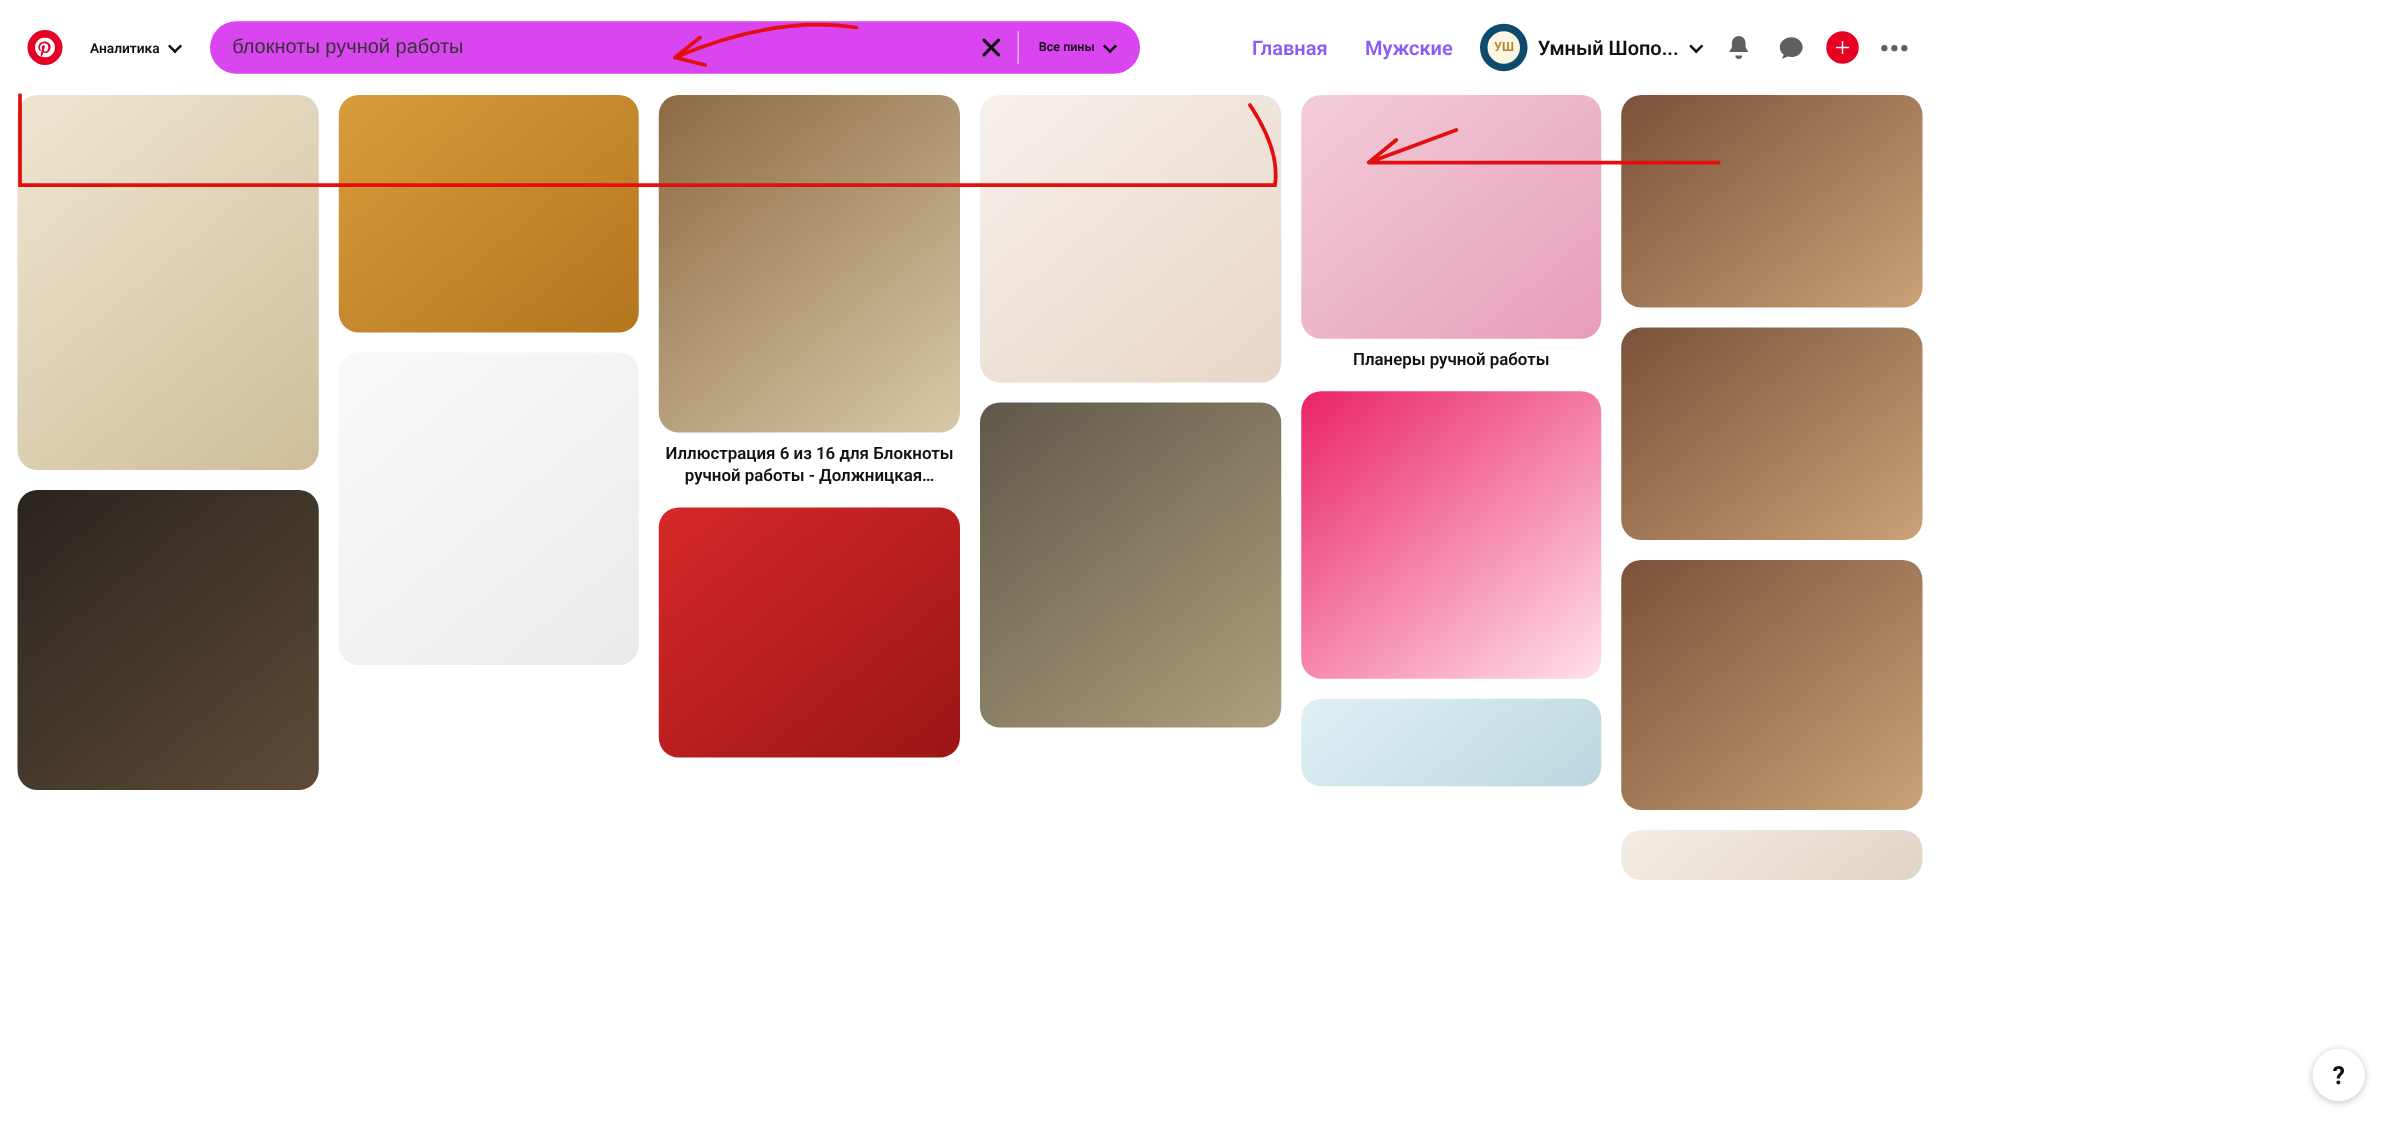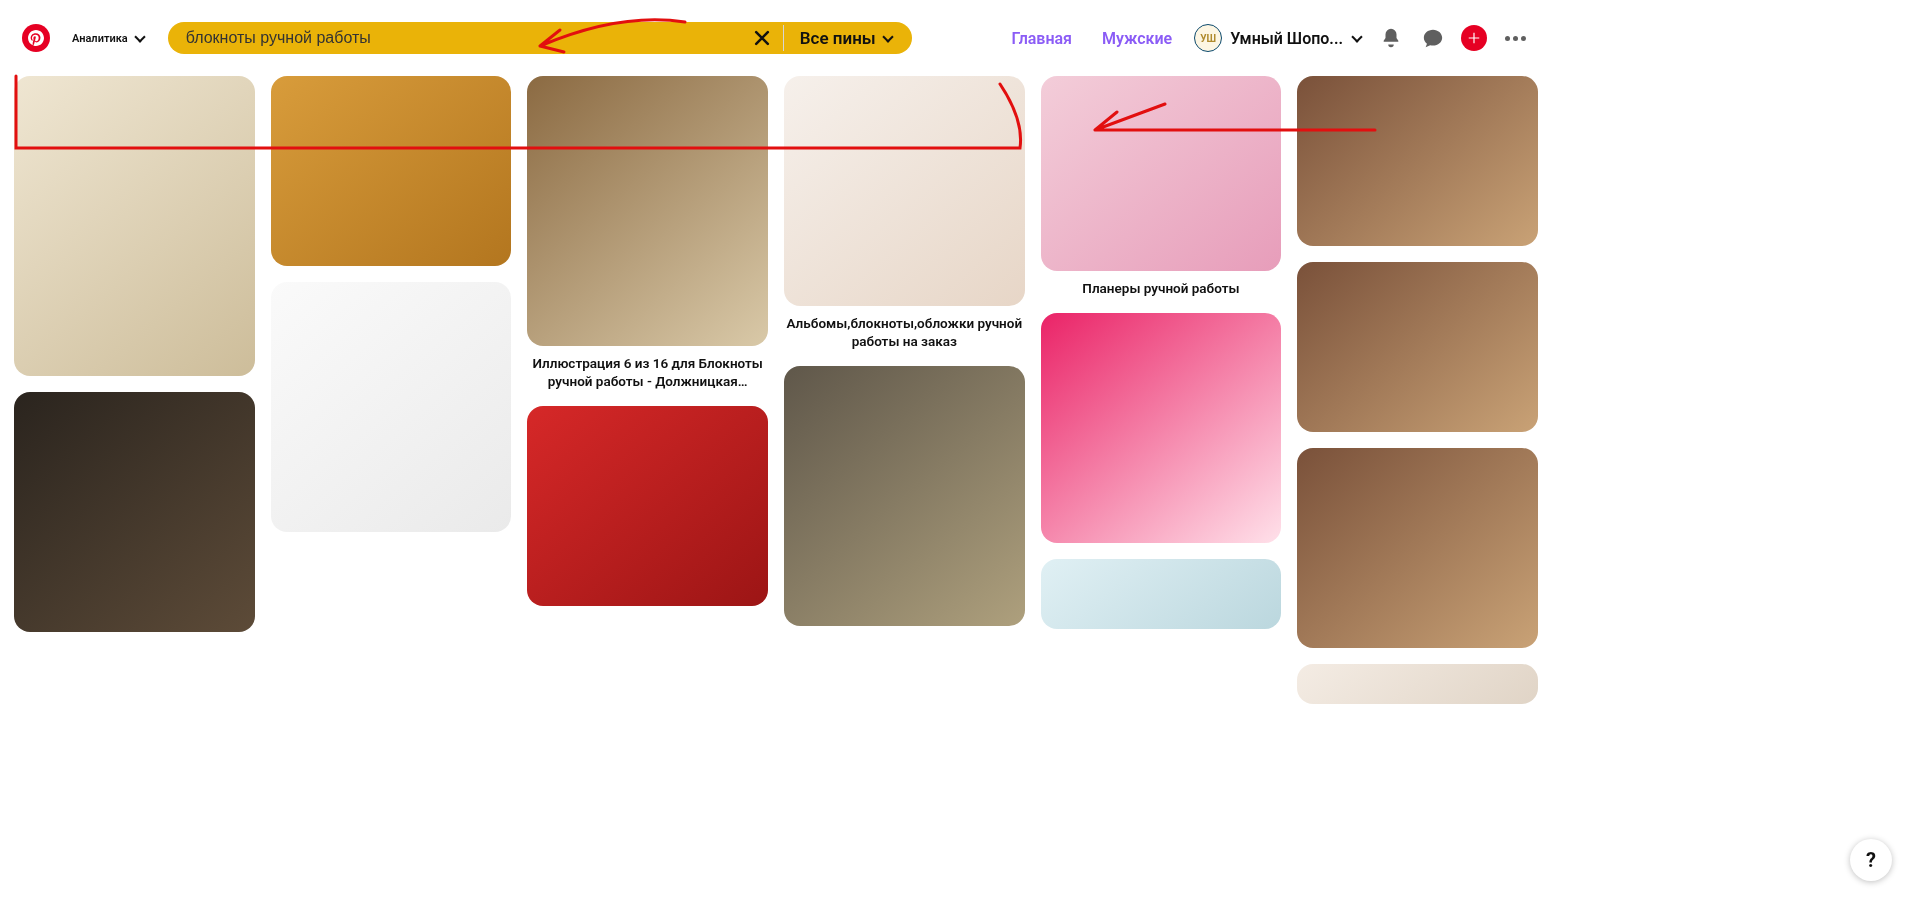--- a/index.html
+++ b/index.html
@@ -20,45 +20,45 @@
   .logo{
     width:28px;height:28px;border-radius:50%;
     background:#e60023;display:flex;align-items:center;justify-content:center;
     color:#fff;font-weight:700;font-size:18px;font-family:Georgia,serif;
     cursor:pointer;flex:none;
   }
   .analytics{display:flex;align-items:center;gap:6px;color:var(--dark-text);font-size:11px;font-weight:600;cursor:pointer;padding:0 8px;}
   .chev{width:12px;height:12px;display:inline-block;position:relative;}
   .chev::before{content:"";position:absolute;left:2px;top:1px;width:6px;height:6px;border-right:2px solid #111;border-bottom:2px solid #111;transform:rotate(45deg);}
   .searchbar{
-    flex:none;width:740px;height:32px;border-radius:24px;background:#eab308;
+    flex:none;width:740px;height:42px;border-radius:24px;background:#d946ef;
     display:flex;align-items:center;padding:0 4px 0 0;
   }
   .search-input{
     flex:1;border:none;background:transparent;outline:none;
     font-size:16px;color:#333;padding:0 18px;
   }
   .clear-btn{
     flex:none;width:38px;height:38px;display:flex;align-items:center;justify-content:center;
     cursor:pointer;font-size:22px;color:#111;font-weight:600;
   }
   .divider{width:1px;height:26px;background:#d6d6d6;margin:0 2px;}
   .filter-pill{
     display:flex;align-items:center;gap:6px;
     padding:0 14px;border-radius:20px;cursor:pointer;
-    font-weight:600;font-size:17px;color:#111;height:38px;
+    font-weight:600;font-size:10px;color:#111;height:38px;
   }
   .nav-link{font-size:16px;font-weight:600;color:#8b5cf6;cursor:pointer;padding:0 8px;}
   .spacer{flex:1;}
   .account{
     display:flex;align-items:center;gap:8px;cursor:pointer;
   }
   .avatar{
     width:26px;height:26px;border-radius:50%;
-    background:#fdf6e3;border:1px solid #0c4a6e;
+    background:#fdf6e3;border:6px solid #0c4a6e;
     display:flex;align-items:center;justify-content:center;
     font-size:10px;color:#b08b2d;font-weight:700;
   }
   .account .name{font-size:16px;font-weight:600;color:#111;max-width:120px;white-space:nowrap;overflow:hidden;text-overflow:ellipsis;}
   .icon-btn{
     width:28px;height:28px;display:flex;align-items:center;justify-content:center;
     cursor:pointer;color:#5f5f5f;
   }
   .icon-btn svg{width:22px;height:22px;fill:#5f5f5f;}
   .plus-btn{
@@ -226,21 +226,20 @@
       </div>
       <div class="pin">
         <div class="pin-img tint-c" style="height: 270px;"></div>
         <span class="pin-title">Иллюстрация 6 из 16 для Блокноты ручной работы - Должницкая…</span>
       </div>
       <div class="pin">
         <div class="pin-img tint-i" style="height: 200px;"></div>
       </div>
       <div class="pin">
         <div class="pin-img tint-d" style="height: 230px;"></div>
-        <span class="pin-title">Альбомы,блокноты,обложки ручной работы на заказ</span>
       </div>
       <div class="pin">
         <div class="pin-img tint-j" style="height: 260px;"></div>
       </div>
       <div class="pin">
         <div class="pin-img tint-e" style="height: 195px;"></div>
         <span class="pin-title">Планеры ручной работы</span>
       </div>
       <div class="pin">
         <div class="pin-img tint-k" style="height: 230px;"></div>

